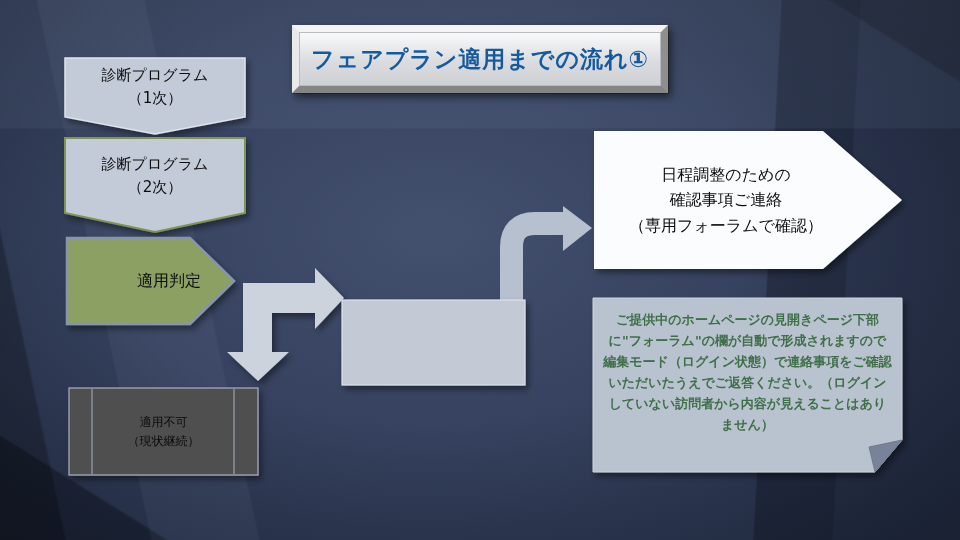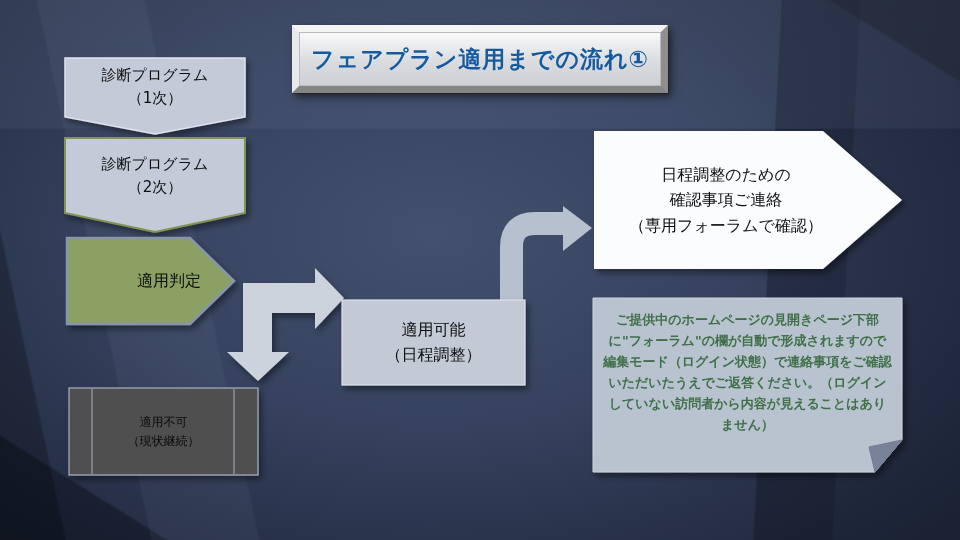--- a/index.html
+++ b/index.html
@@ -83,22 +83,20 @@
 
   <div id="title-box">
     <span id="title-text">フェアプラン適用までの流れ①</span>
   </div>
 
   <div class="label" id="t-diag1">診断プログラム
 （1次）</div>
   <div class="label" id="t-diag2">診断プログラム
 （2次）</div>
   <div class="label" id="t-judge">適用判定</div>
-  <div class="label" id="t-app">適用可能
-（日程調整）</div>
   <div class="label" id="t-nap">適用不可
 （現状継続）</div>
   <div class="label" id="t-contact">日程調整のための
 確認事項ご連絡
 （専用フォーラムで確認）</div>
   <div class="label" id="t-note">ご提供中のホームページの見開きページ下部に"フォーラム"の欄が自動で形成されますので編集モード（ログイン状態）で連絡事項をご確認いただいたうえでご返答ください。（ログインしていない訪問者から内容が見えることはありません）</div>
 
 </div>
 
 </body></html>

